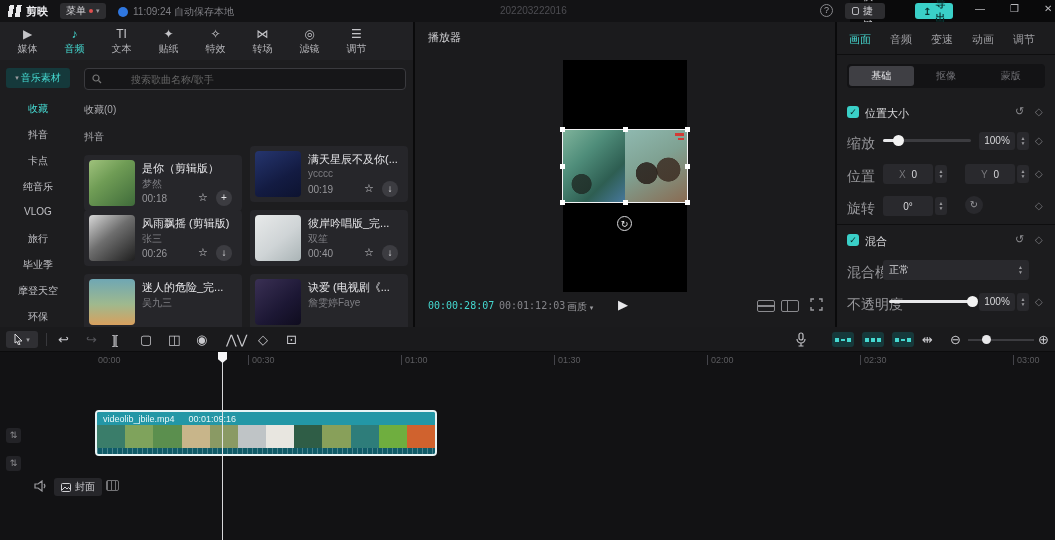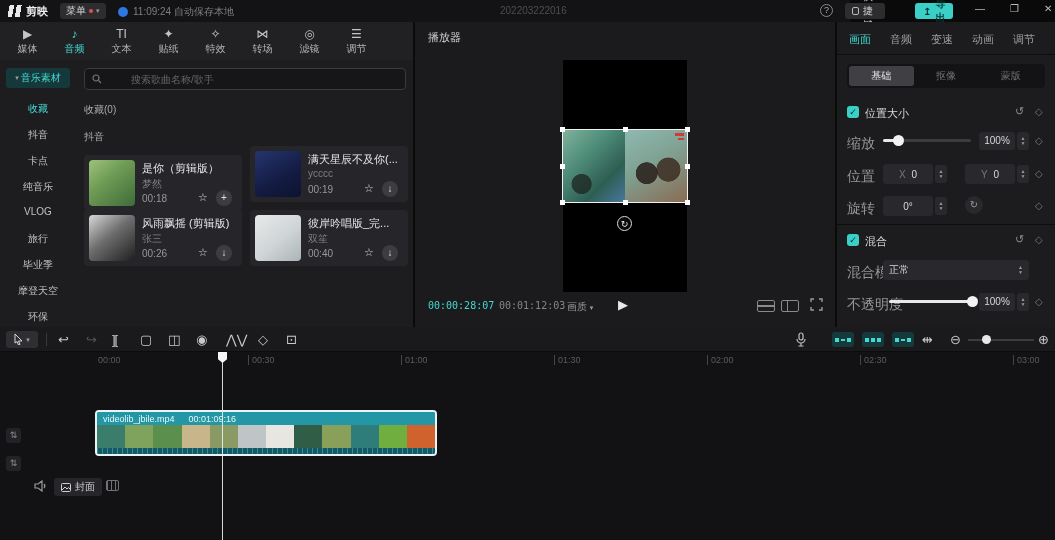--- a/index.html
+++ b/index.html
@@ -281,20 +281,30 @@
       <span class="act">↓</span>
     </div>
     <div class="card" style="left:250px; top:188px;">
       <div class="thumb t4"></div>
       <div class="title">彼岸吟唱版_完...</div>
       <div class="artist">双笙</div>
       <div class="dur">00:40</div>
       <span class="star">☆</span>
       <span class="act">↓</span>
     </div>
+    <div class="card" style="left:84px; top:252px;">
+      <div class="thumb t5"></div>
+      <div class="title">迷人的危险_完...</div>
+      <div class="artist">吴九三</div>
+    </div>
+    <div class="card" style="left:250px; top:252px;">
+      <div class="thumb t6"></div>
+      <div class="title">诀爱 (电视剧《...</div>
+      <div class="artist">詹雯婷Faye</div>
+    </div>
   </div>
 
   <div id="player-panel">
     <span class="player-header">播放器</span>
     <div class="canvas">
       <div class="vband">
         <div class="vhalf-l"></div>
         <div class="vhalf-r"></div>
         <span class="wm1"></span>
         <span class="wm2"></span>

